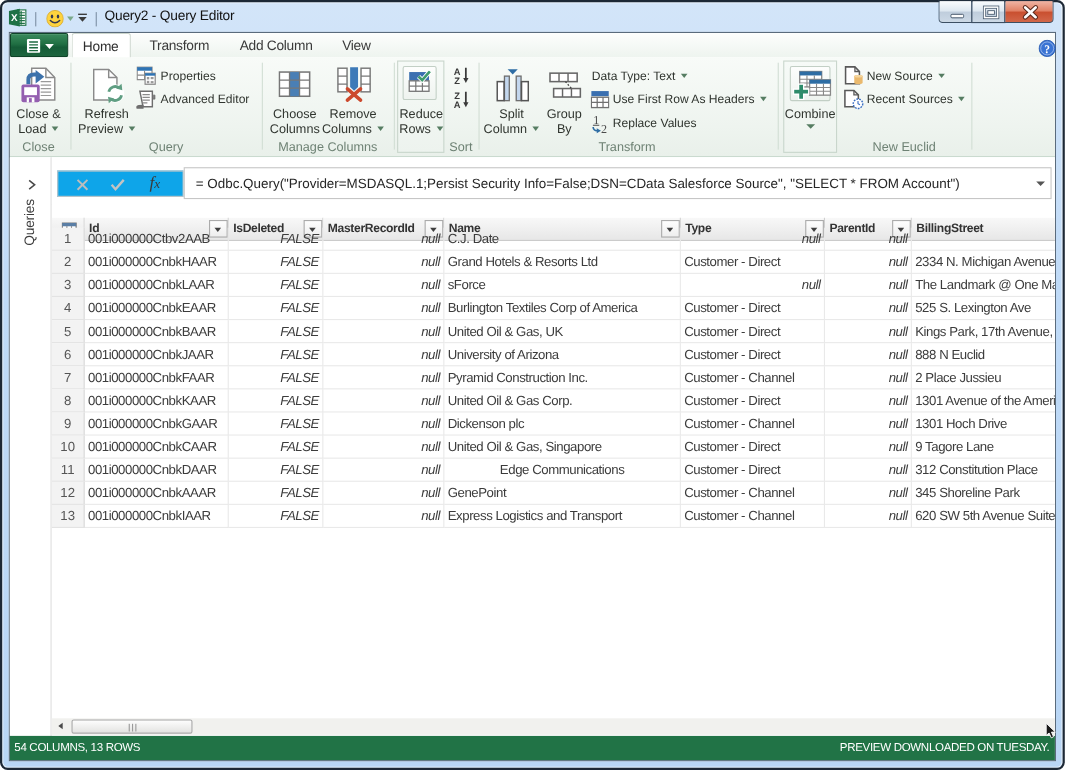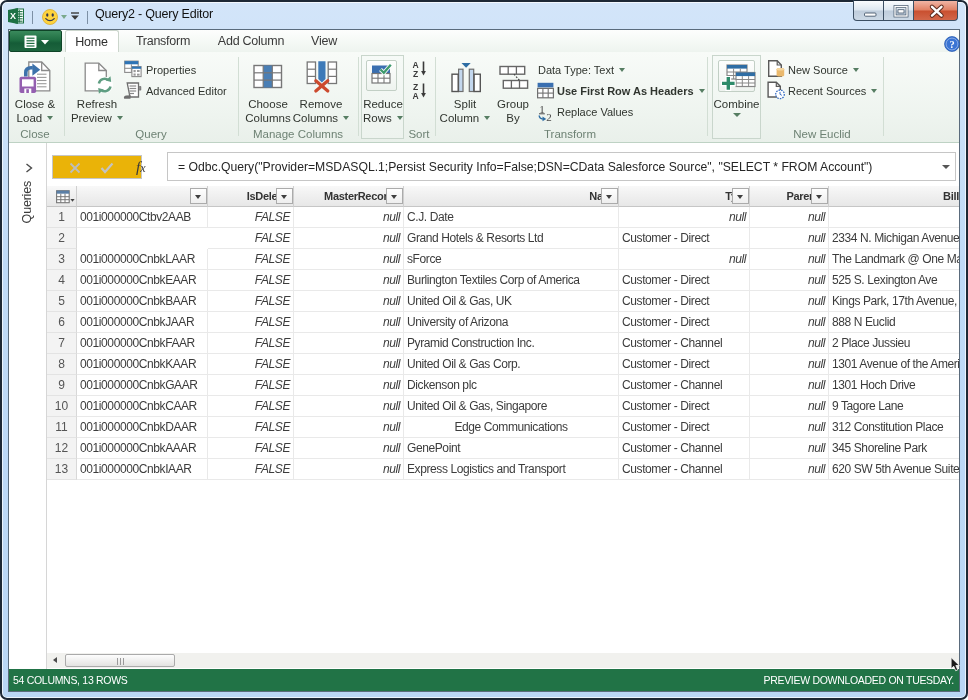--- a/index.html
+++ b/index.html
@@ -34,34 +34,34 @@
 .gsep { position:absolute; top:5px; height:79px; width:1px; background:#d2ded4; }
 .glabel { position:absolute; top:76px; width:140px; text-align:center;
   font-size:11.5px; color:#6e8274; }
 .blabel { position:absolute; top:46px; width:110px; text-align:center;
   font-size:11.5px; color:#30352f; line-height:13.5px; }
 .slabel { position:absolute; font-size:11px; color:#30352f; line-height:16px; white-space:nowrap; }
 .dtri { display:inline-block; width:0; height:0; border-left:3.5px solid transparent;
   border-right:3.5px solid transparent; border-top:4px solid #567d62; vertical-align:2px;
   margin-left:2px; }
 #fbar { position:absolute; left:38px; top:0px; width:912px; height:43px; background:#fff; }
-#fbtns { position:absolute; left:5px; top:12px; width:90px; height:24px;
-  border:1px solid #c6c6c6; background:#eab308; }
+#fbtns { position:absolute; left:5px; top:12px; width:115px; height:24px;
+  border:1px solid #c6c6c6; background:#0ea5e9; }
 #finput { position:absolute; left:120px; top:9px; width:789px; height:29px;
   border:1px solid #c6c6c6; background:#fff; }
 #ftext { position:absolute; left:10px; top:7px; font-size:12.2px; color:#262626; white-space:nowrap; }
 #content { position:absolute; left:0; top:113px; width:950px; height:526px; background:#fff; }
 #pane { position:absolute; left:0; top:0; width:38px; height:526px; background:#fff;
   border-right:1px solid #d6d6d6; }
 #queriesTxt { position:absolute; left:11px; top:38px; font-size:12.5px; letter-spacing:-0.2px; color:#3c3c3c;
   writing-mode:vertical-rl; transform:rotate(180deg); }
 #grid { position:absolute; left:38px; top:43px; width:912px; height:483px; overflow:hidden; background:#fff; }
-.hcell { position:absolute; top:0; height:21px; background:linear-gradient(#f8f8f8,#e7e7e7);
+.hcell { position:absolute; top:12px; height:21px; background:linear-gradient(#f8f8f8,#e7e7e7);
   border-right:1px solid #cfcfcf; border-bottom:1px solid #c6c6c6;
-  font-weight:bold; font-size:11px; letter-spacing:-0.3px; color:#333; line-height:20px; padding-left:4px;text-align:right; }
+  font-weight:bold; font-size:11px; letter-spacing:-0.3px; color:#333; line-height:20px; padding-left:4px; }
 .fbtn { position:absolute; top:2px; width:17px; height:16px; background:linear-gradient(#fefefe,#eeeeee);
   border:1px solid #ababab; }
 .fbtn:after { content:""; position:absolute; left:4px; top:6px; width:0; height:0;
   border-left:3.5px solid transparent; border-right:3.5px solid transparent;
   border-top:4px solid #3f3f3f; }
 .rnum { position:absolute; left:0; width:30px; height:21px; background:#f3f3f3;
   border-right:1px solid #d8d8d8; border-bottom:1px solid #e3e3e3;
   font-size:12px; color:#555; text-align:center; line-height:20px; }
 .cell { position:absolute; height:21px; border-right:1px solid #e9e9e9;
   border-bottom:1px solid #e9e9e9; font-size:12px; letter-spacing:-0.4px; color:#3c3c3c; line-height:20px;
@@ -299,21 +299,21 @@
 
   <svg class="abs" style="left:528px;top:30px;" width="17" height="17" viewBox="0 0 17 17">
     <rect x="0.6" y="0.8" width="15.8" height="4.6" fill="#3a6fb0"></rect>
     <rect x="0.6" y="6.4" width="15.8" height="9.4" fill="#fff" stroke="#707070" stroke-width="1.2"></rect>
     <g stroke="#707070" stroke-width="1.1">
       <line x1="0.6" y1="11.1" x2="16.4" y2="11.1"></line>
       <line x1="5.9" y1="6.4" x2="5.9" y2="15.8"></line>
             <line x1="11.2" y1="6.4" x2="11.2" y2="15.8"></line>
     </g>
   </svg>
-  <div class="slabel" style="left:548px;top:31px;font-weight:bold;">Use First Row As Headers <span class="dtri"></span></div>
+  <div class="slabel" style="left:548px;top:31px;">Use First Row As Headers <span class="dtri"></span></div>
 
   <svg class="abs" style="left:528px;top:51px;" width="18" height="19" viewBox="0 0 18 19">
     <g font-family="Liberation Serif" font-size="11" fill="#4a4a4a">
       <text x="2.3" y="9.5">1</text>
             <text x="9.3" y="17.5">2</text>
     </g>
     <line x1="2" y1="10.8" x2="7.8" y2="10.8" stroke="#4a4a4a" stroke-width="1"></line>
     <path d="M2.2,12.5 q0.3,3.3 3.6,3.4" fill="none" stroke="#2e6da4" stroke-width="1.5"></path>
     <polygon points="5.5,13.6 9.3,15.9 5.5,18.2" fill="#2e6da4"></polygon>
   </svg>
@@ -415,20 +415,21 @@
 <div class="hcell" style="left:782px;width:176px;">BillingStreet</div>
 <div class="rnum" style="top:21px;">1</div>
 <div class="cell" style="left:30px;top:21px;width:131px;">001i000000Ctbv2AAB</div>
 <div class="cell it" style="left:161px;top:21px;width:86px;">FALSE</div>
 <div class="cell it" style="left:247px;top:21px;width:110px;">null</div>
 <div class="cell" style="left:357px;top:21px;width:215px;">C.J. Date</div>
 <div class="cell it" style="left:572px;top:21px;width:131px;">null</div>
 <div class="cell it" style="left:703px;top:21px;width:79px;">null</div>
 <div class="cell" style="left:782px;top:21px;width:176px;"></div>
 <div class="rnum" style="top:42px;">2</div>
+<div class="cell" style="left:30px;top:42px;width:131px;">001i000000CnbkHAAR</div>
 <div class="cell it" style="left:161px;top:42px;width:86px;">FALSE</div>
 <div class="cell it" style="left:247px;top:42px;width:110px;">null</div>
 <div class="cell" style="left:357px;top:42px;width:215px;">Grand Hotels &amp; Resorts Ltd</div>
 <div class="cell" style="left:572px;top:42px;width:131px;">Customer - Direct</div>
 <div class="cell it" style="left:703px;top:42px;width:79px;">null</div>
 <div class="cell" style="left:782px;top:42px;width:176px;">2334 N. Michigan Avenue, Suite 1500</div>
 <div class="rnum" style="top:63px;">3</div>
 <div class="cell" style="left:30px;top:63px;width:131px;">001i000000CnbkLAAR</div>
 <div class="cell it" style="left:161px;top:63px;width:86px;">FALSE</div>
 <div class="cell it" style="left:247px;top:63px;width:110px;">null</div>

